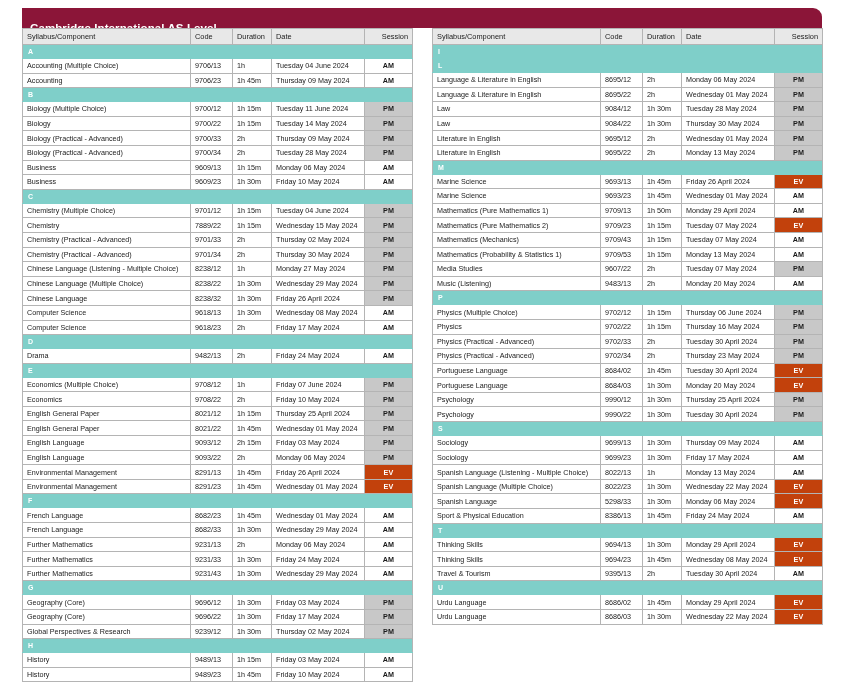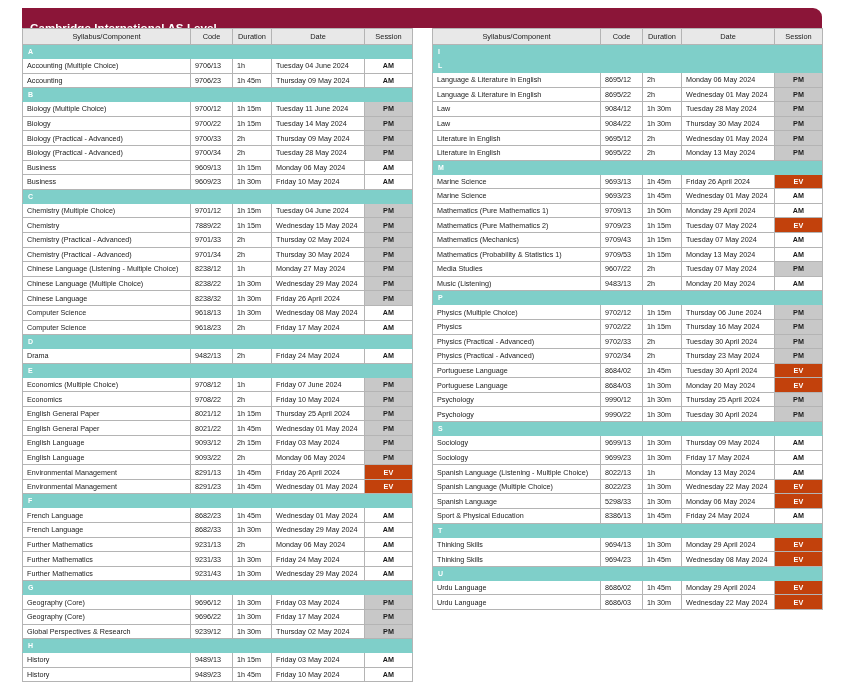--- a/index.html
+++ b/index.html
@@ -58,27 +58,27 @@
   table.tt col.c-cod { width: 42px; }
   table.tt col.c-dur { width: 39px; }
   table.tt col.c-dat { width: 93px; }
   table.tt col.c-ses { width: 48px; }
 
   table.tt th {
     background: #e8e8e8;
     color: #1a1a1a;
     font-size: 7.4px;
     font-weight: normal;
-    text-align: center;
+    text-align: left;
     padding: 3px 4px;
     height: 15px;
     border: 1px solid #b4b4b4;
     white-space: nowrap;
   }
-  table.tt th.ses-h { text-align: center; margin-left: 48px; }
+  table.tt th.ses-h { text-align: right; margin-left: 48px; }
 
   table.tt td {
     border: 1px solid #b4b4b4;
     padding: 1px 4px;
     height: 14.6px;
     line-height: 11px;
     white-space: nowrap;
     overflow: hidden;
     background: #ffffff;
   }
@@ -654,20 +654,27 @@
             <td class="dat">Monday 29 April 2024</td>
             <td class="ses EV">EV</td>
           </tr>
           <tr>
             <td class="syl">Thinking Skills</td>
             <td class="cod">9694/23</td>
             <td class="dur">1h 45m</td>
             <td class="dat">Wednesday 08 May 2024</td>
             <td class="ses EV">EV</td>
           </tr>
+          <tr>
+            <td class="syl">Travel &amp; Tourism</td>
+            <td class="cod">9395/13</td>
+            <td class="dur">2h</td>
+            <td class="dat">Tuesday 30 April 2024</td>
+            <td class="ses AM">AM</td>
+          </tr>
           <tr class="group">
             <td colspan="5">U</td>
           </tr>
           <tr>
             <td class="syl">Urdu Language</td>
             <td class="cod">8686/02</td>
             <td class="dur">1h 45m</td>
             <td class="dat">Monday 29 April 2024</td>
             <td class="ses EV">EV</td>
           </tr>

